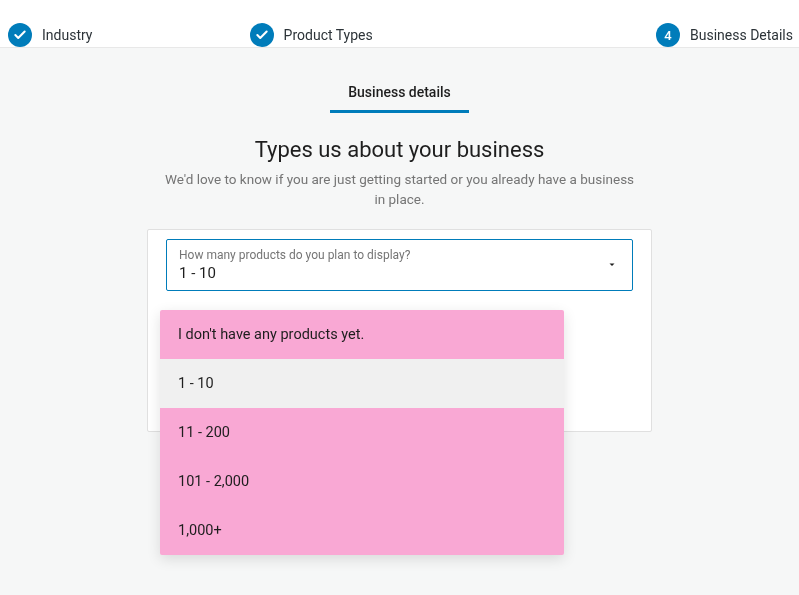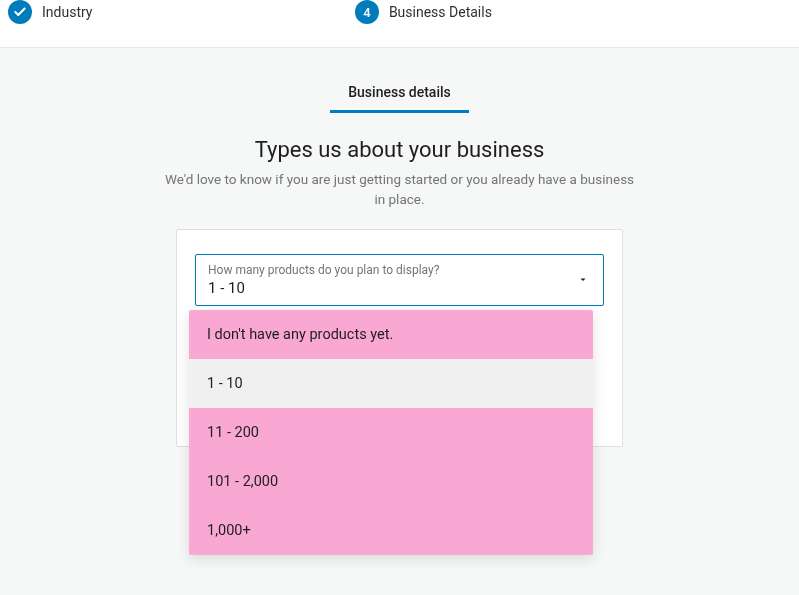--- a/index.html
+++ b/index.html
@@ -1,52 +1,60 @@
 <!DOCTYPE html>
 <html><head>
   <meta charset="utf-8">
   <style>
     * { box-sizing: border-box; margin: 0; padding: 0; }
     body { font-family: -apple-system, BlinkMacSystemFont, "Segoe UI", Roboto, sans-serif; background: #f6f7f7; width: 799px; height: 595px; overflow: hidden; color: #1e1e1e; }
-    .stepper { display: flex; align-items: flex-start; background: #fff; border-bottom: 1px solid #e8e8e8; height: 48px; }
+    .stepper { display: flex; align-items: flex-end; background: #fff; border-bottom: 1px solid #e8e8e8; height: 48px; }
     .step { display: flex; align-items: center; gap: 10px; flex: 1; padding: 0 12px; }
     .step:nth-child(1) { flex: 1.1; padding-left: 8px; }
     .step:nth-child(2) { flex: 1.5; justify-content: flex-start; padding-left: 18px; }
     .step:nth-child(3) { flex: 1.2; justify-content: flex-end; padding-right: 6px; }
     .step-circle { width: 24px; height: 24px; border-radius: 50%; background: #007cba; display: flex; align-items: center; justify-content: center; flex-shrink: 0; }
     .step-circle svg { width: 14px; height: 14px; }
     .step-num { color: #fff; font-size: 13px; font-weight: 500; }
     .step-label { font-size: 14px; color: #2c3338; }
     .content { padding-top: 26px; }
     .tabs { display: flex; justify-content: center; gap: 0; }
     .tab { padding: 10px 18px 10px; font-size: 14px; color: #1e1e1e; cursor: pointer; border-bottom: 3px solid transparent; }
     .tab.active { border-bottom-color: #007cba; font-weight: 500; }
     .heading { text-align: center; margin-top: 24px; font-size: 22px; font-weight: 400; color: #1e1e1e; }
     .subheading { text-align: center; margin: 8px auto 6px; font-size: 13.5px; color: #757575; max-width: 480px; line-height: 1.45; }
-    .card { background: #fff; width: 447px; margin: 20px auto 0; border: 1px solid #e0e0e0; border-radius: 2px; padding: 24px 18px 140px; position: relative; }
+    .card { background: #fff; width: 505px; margin: 20px auto 0; border: 1px solid #e0e0e0; border-radius: 2px; padding: 9px 18px 140px; position: relative; }
     .select-field { position: relative; border: 1.5px solid #007cba; border-radius: 2px; padding: 8px 12px 8px 12px; cursor: pointer; }
     .select-label { font-size: 12px; color: #757575; display: block; }
     .select-value { font-size: 15px; color: #1e1e1e; margin-top: 2px; }
     .select-caret { position: absolute; right: 14px; top: 50%; transform: translateY(-50%); }
     .select-caret svg { width: 12px; height: 12px; }
     .dropdown { position: absolute; top: 80px; left: 12px; right: 0px; width: 404px; background: #f9a8d4; box-shadow: 0 4px 14px rgba(0,0,0,0.12); border-radius: 2px; z-index: 10; }
     .dropdown-item { padding: 16px 18px; font-size: 14.5px; color: #1e1e1e; cursor: pointer; }
     .dropdown-item.selected { background: #f0f0f0; }
   </style>
 </head>
 <body>
 
 <div class="stepper">
   <div class="step">
     <span class="step-circle">
       <svg viewBox="0 0 24 24" fill="none" stroke="#fff" stroke-width="3.5" stroke-linecap="round" stroke-linejoin="round">
           <polyline points="4 12 9 17 20 6"></polyline>
         </svg>
     </span>
     <span class="step-label">Industry</span>
+  </div>
+  <div class="step">
+    <span class="step-circle">
+      <svg viewBox="0 0 24 24" fill="none" stroke="#fff" stroke-width="3.5" stroke-linecap="round" stroke-linejoin="round">
+          <polyline points="4 12 9 17 20 6"></polyline>
+        </svg>
+    </span>
+    <span class="step-label">Product Types</span>
   </div>
   <div class="step">
     <span class="step-circle">
       <span class="step-num">4</span>
     </span>
     <span class="step-label">Business Details</span>
   </div>
 </div>
 
 <div class="content">

